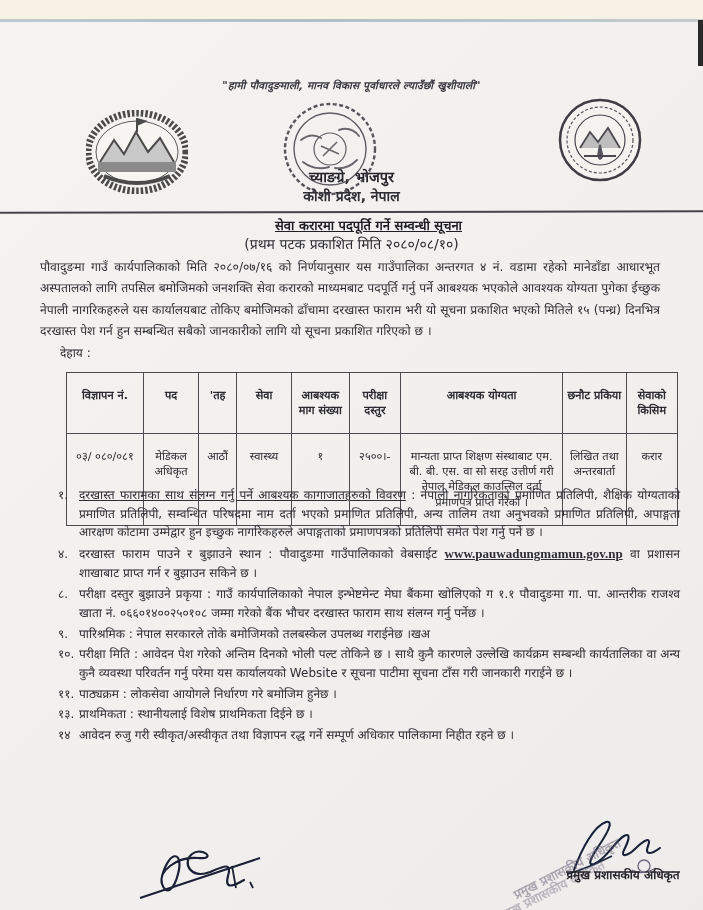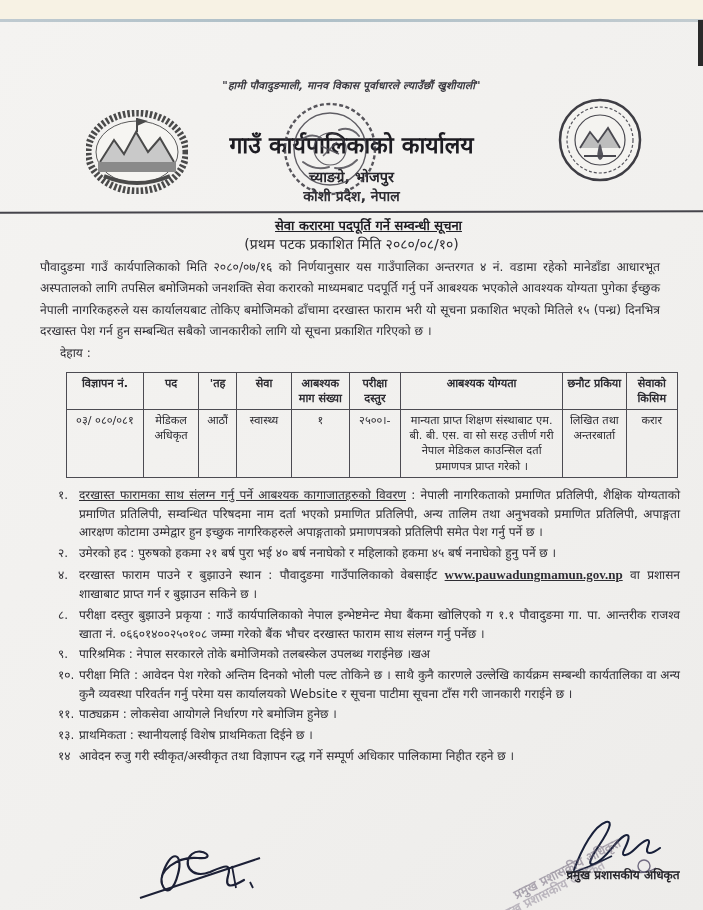--- a/index.html
+++ b/index.html
@@ -30,21 +30,21 @@
   .notice-title{top:196px;font-size:13px;font-weight:bold;color:#1f1e24;margin-left:34px;}
   .notice-title span{text-decoration:underline;}
   .notice-sub{top:214px;font-size:14px;color:#2c2b31;}
 
   .body-par{top:237px;left:40px;width:620px;font-size:12.2px;line-height:1.76;
     text-align:justify;color:#2e2d33;}
   .dehaya{top:324px;left:60px;font-size:12px;color:#2e2d33;}
 
   table.vac{position:absolute;top:352px;left:66px;width:612px;border-collapse:collapse;
     font-size:11.2px;color:#2c2b31;}
-  table.vac th,table.vac td{border:1px solid #4c4b52;vertical-align:top;padding:3px 2px;line-height:1.35;}
+  table.vac th,table.vac td{border:1px solid #4c4b52;vertical-align:top;padding:15px 2px;line-height:1.35;}
   table.vac th{font-weight:600;text-align:center;}
   table.vac td{text-align:center;}
   td.qual{text-align:left;padding:4px 6px;line-height:1.5;margin-top:16px;}
 
   .list{top:466px;left:58px;width:622px;font-size:12px;line-height:1.56;color:#2e2d33;}
   .li{position:relative;padding-left:21px;text-align:justify;margin-bottom:2px;}
   .li .num{display:inline-block;width:21px;margin-left:-21px;}
   .li .lead{text-decoration:underline;}
   .li .link{font-weight:bold;text-decoration:underline;font-family:"Liberation Serif","DejaVu Serif",serif;font-size:13px;}
 
@@ -78,21 +78,20 @@
 
   <svg class="abs emblem-right" width="84" height="84" viewBox="0 0 84 84">
     <circle cx="42" cy="42" r="40" fill="#f4f3f0" stroke="#3e3d44" stroke-width="2.5"></circle>
     <circle cx="42" cy="42" r="33" fill="none" stroke="#55545c" stroke-width="1.2" stroke-dasharray="3 2"></circle>
     <circle cx="42" cy="42" r="25" fill="none" stroke="#4a4950" stroke-width="1.2"></circle>
     <polyline points="22,50 32,34 40,44 50,30 62,50" fill="#bdbdbd" stroke="#4a4950" stroke-width="1.8"></polyline>
     <path d="M40,52 q2,-12 4,0 q3,8 -2,10 q-4,-2 -2,-10z" fill="#55545c"></path>
     <line x1="26" y1="58" x2="58" y2="58" stroke="#4a4950" stroke-width="2"></line>
   </svg>
 
-  <div class="abs ctr org2">गाउँ कार्यपालिकाको कार्यालय</div>
   <div class="abs ctr org3">च्याङग्रे, भोजपुर</div>
   <div class="abs ctr org4">कोशी प्रदेश, नेपाल</div>
 
   <svg class="abs round-stamp" width="98" height="98" viewBox="0 0 98 98">
     <circle cx="49" cy="49" r="45" fill="none" stroke="#3c3a42" stroke-width="2.4" stroke-dasharray="4 2.5"></circle>
     <circle cx="49" cy="49" r="36" fill="none" stroke="#46444c" stroke-width="1.4"></circle>
     <circle cx="49" cy="49" r="16" fill="none" stroke="#46444c" stroke-width="1.2"></circle>
     <path d="M20,40 q10,-8 20,-2 M58,30 q12,-4 20,6 M22,62 q12,9 26,5 M54,68 q12,2 22,-8" fill="none" stroke="#504e56" stroke-width="2" stroke-linecap="round"></path>
     <path d="M40,46 l18,8 M42,56 l14,-14" stroke="#504e56" stroke-width="1.6"></path>
   </svg>
@@ -140,21 +139,20 @@
         <td>२५००।-</td>
         <td class="qual">मान्यता प्राप्त शिक्षण संस्थाबाट एम. बी. बी. एस. वा सो सरह उत्तीर्ण गरी नेपाल मेडिकल काउन्सिल दर्ता प्रमाणपत्र प्राप्त गरेको ।</td>
         <td>लिखित तथा अन्तरबार्ता</td>
         <td>करार</td>
       </tr>
     </tbody>
   </table>
 
   <div class="abs list">
     <div class="li"><span class="num">१.</span><span class="lead">दरखास्त फारामका साथ संलग्न गर्नु पर्ने आबश्यक कागाजातहरुको विवरण</span><span> : नेपाली नागरिकताको प्रमाणित प्रतिलिपी, शैक्षिक योग्यताको प्रमाणित प्रतिलिपी, सम्वन्धित परिषदमा नाम दर्ता भएको प्रमाणित प्रतिलिपी, अन्य तालिम तथा अनुभवको प्रमाणित प्रतिलिपी, अपाङ्गता आरक्षण कोटामा उम्मेद्वार हुन इच्छुक नागरिकहरुले अपाङ्गताको प्रमाणपत्रको प्रतिलिपी समेत पेश गर्नु पर्ने छ ।</span></div>
-    <div class="li"><span class="num">२.</span><span>उमेरको हद : पुरुषको हकमा २१ बर्ष पुरा भई ४० बर्ष ननाघेको र महिलाको हकमा ४५ बर्ष ननाघेको हुनु पर्ने छ ।</span></div>
     <div class="li"><span class="num">४.</span><span>दरखास्त फाराम पाउने र बुझाउने स्थान : पौवादुङमा गाउँपालिकाको वेबसाईट </span><span class="link">www.pauwadungmamun.gov.np</span><span> वा प्रशासन शाखाबाट प्राप्त गर्न र बुझाउन सकिने छ ।</span></div>
     <div class="li"><span class="num">८.</span><span>परीक्षा दस्तुर बुझाउने प्रकृया : गाउँ कार्यपालिकाको नेपाल इन्भेष्टमेन्ट मेघा बैंकमा खोलिएको ग १.१ पौवादुङमा गा. पा. आन्तरीक राजश्व खाता नं. ०६६०१४००२५०१०८ जम्मा गरेको बैंक भौचर दरखास्त फाराम साथ संलग्न गर्नु पर्नेछ ।</span></div>
     <div class="li"><span class="num">९.</span><span>पारिश्रमिक : नेपाल सरकारले तोके बमोजिमको तलबस्केल उपलब्ध गराईनेछ ।खअ</span></div>
     <div class="li"><span class="num">१०.</span><span>परीक्षा मिति : आवेदन पेश गरेको अन्तिम दिनको भोली पल्ट तोकिने छ । साथै कुनै कारणले उल्लेखि कार्यक्रम सम्बन्धी कार्यतालिका वा अन्य कुनै व्यवस्था परिवर्तन गर्नु परेमा यस कार्यालयको Website र सूचना पाटीमा सूचना टाँस गरी जानकारी गराईने छ ।</span></div>
     <div class="li"><span class="num">११.</span><span>पाठ्यक्रम : लोकसेवा आयोगले निर्धारण गरे बमोजिम हुनेछ ।</span></div>
     <div class="li"><span class="num">१३.</span><span>प्राथमिकता : स्थानीयलाई विशेष प्राथमिकता दिईने छ ।</span></div>
     <div class="li"><span class="num">१४</span><span>आवेदन रुजु गरी स्वीकृत/अस्वीकृत तथा विज्ञापन रद्ध गर्ने सम्पूर्ण अधिकार पालिकामा निहीत रहने छ ।</span></div>
   </div>
 
   <svg class="abs sig-left" width="180" height="80" viewBox="0 0 180 80">

